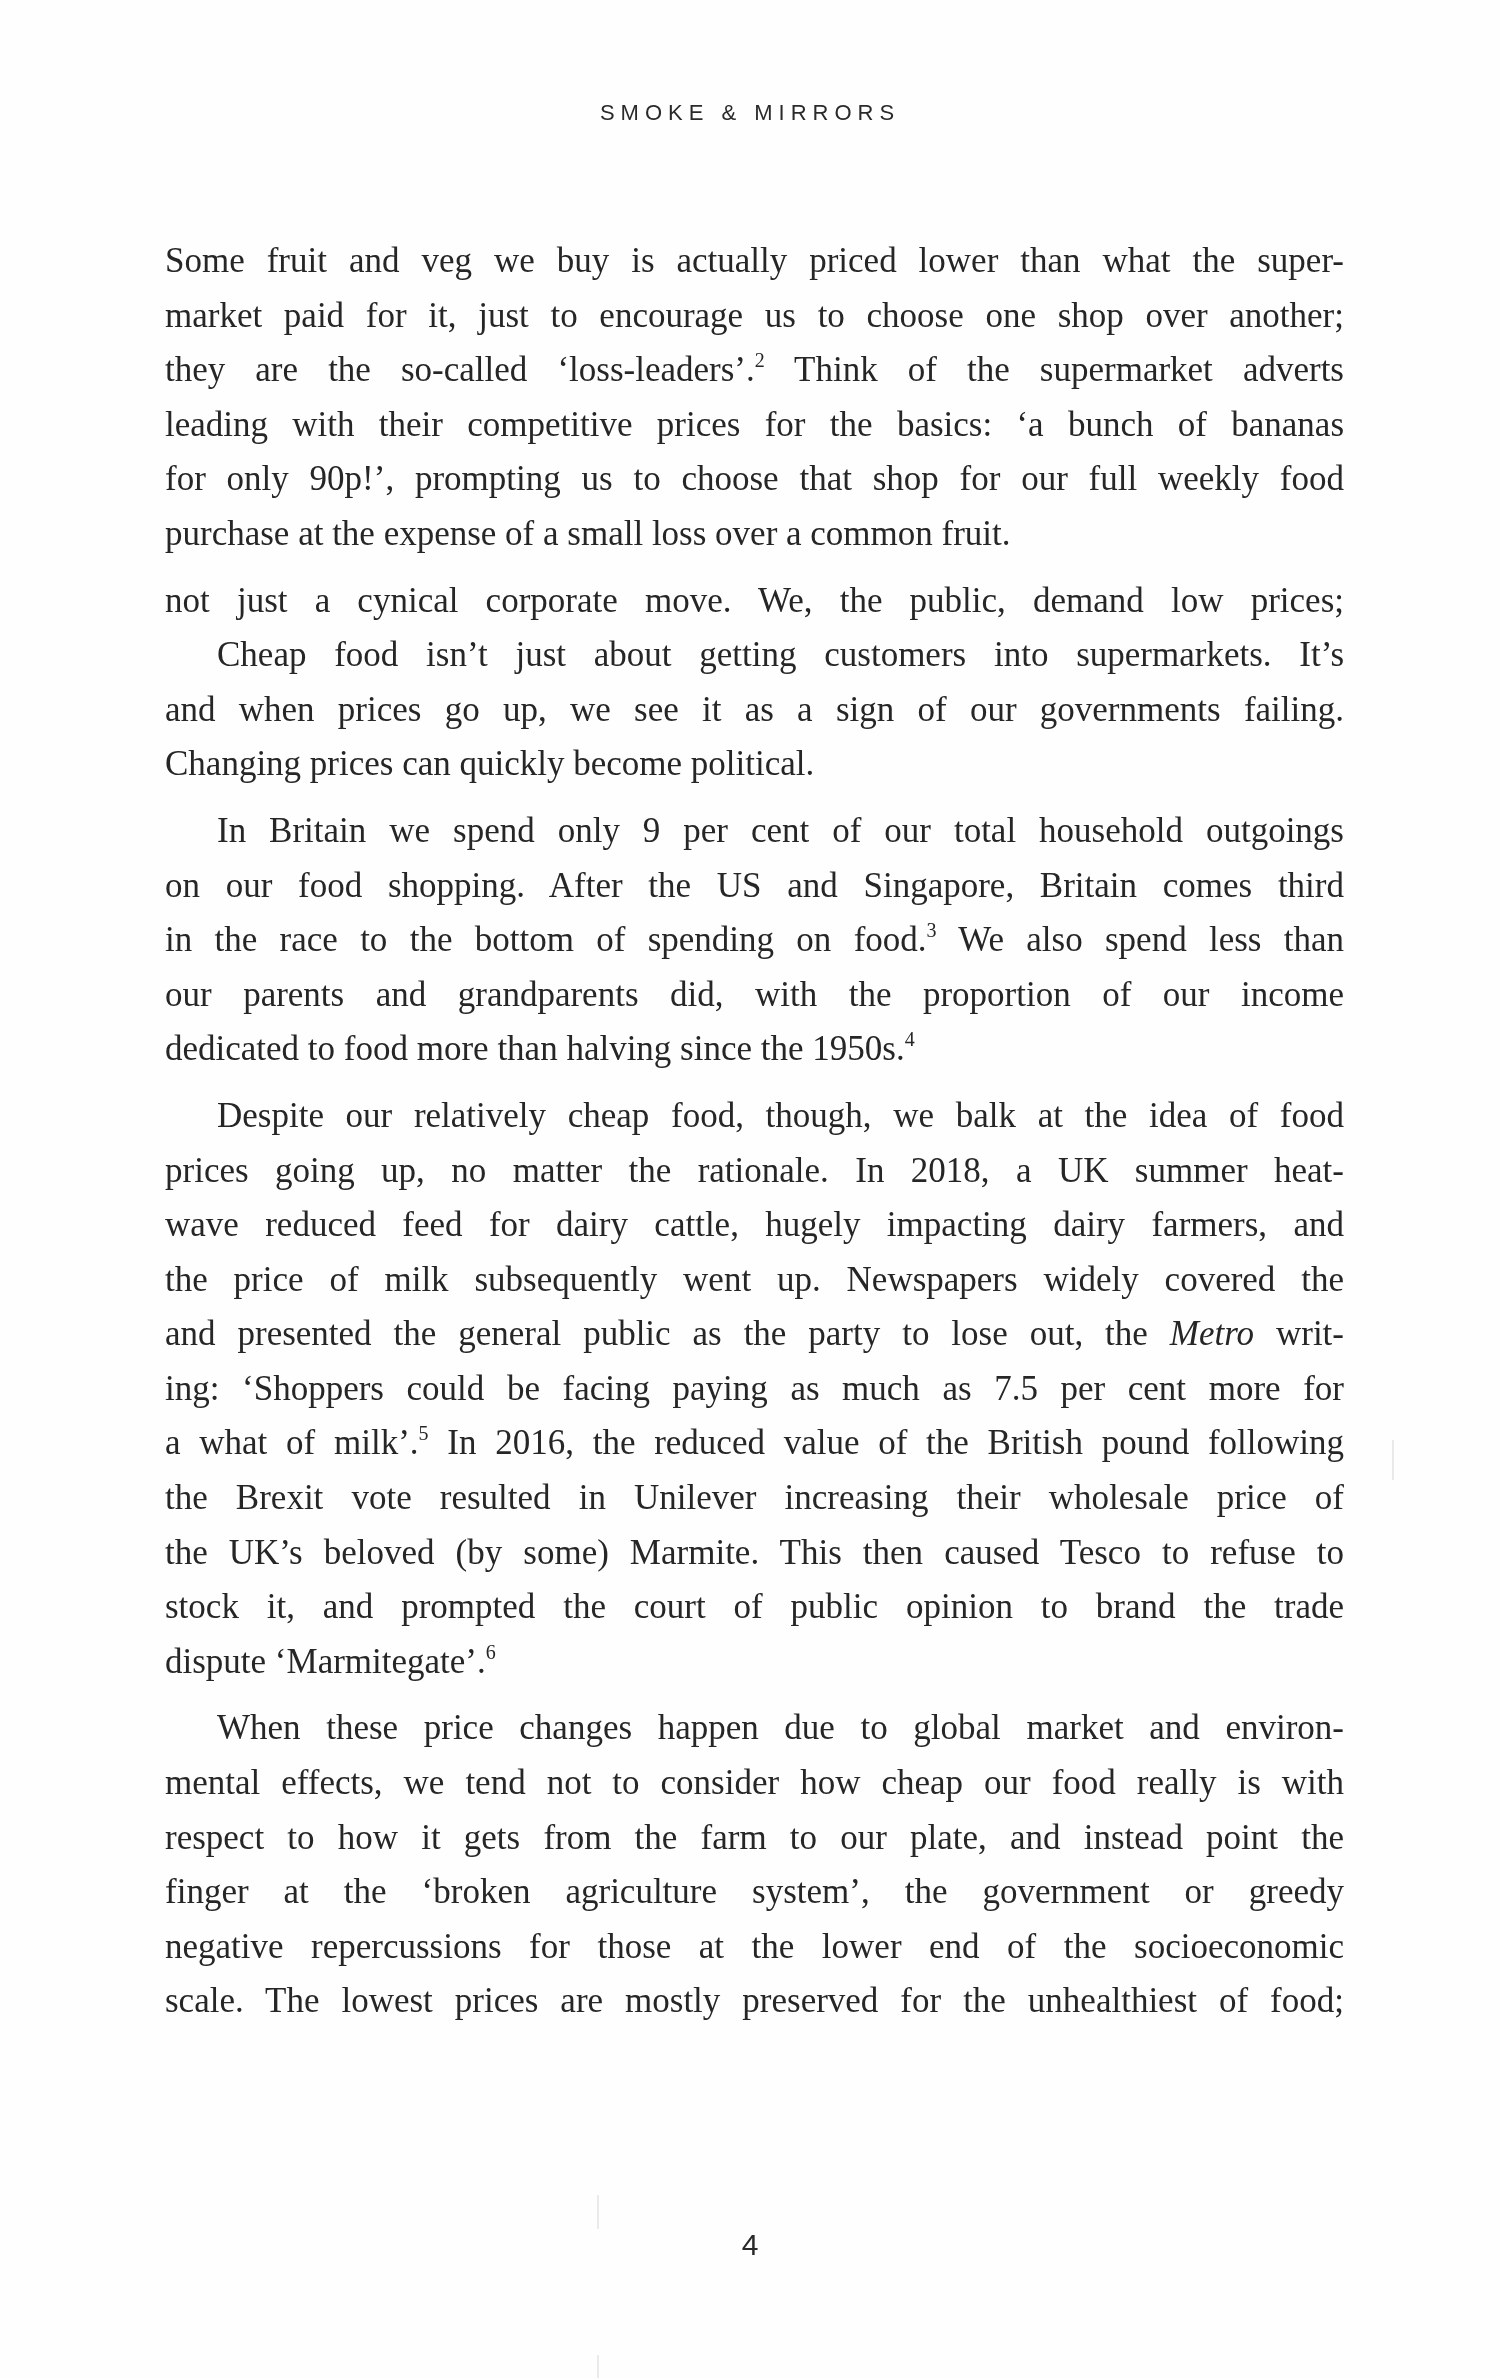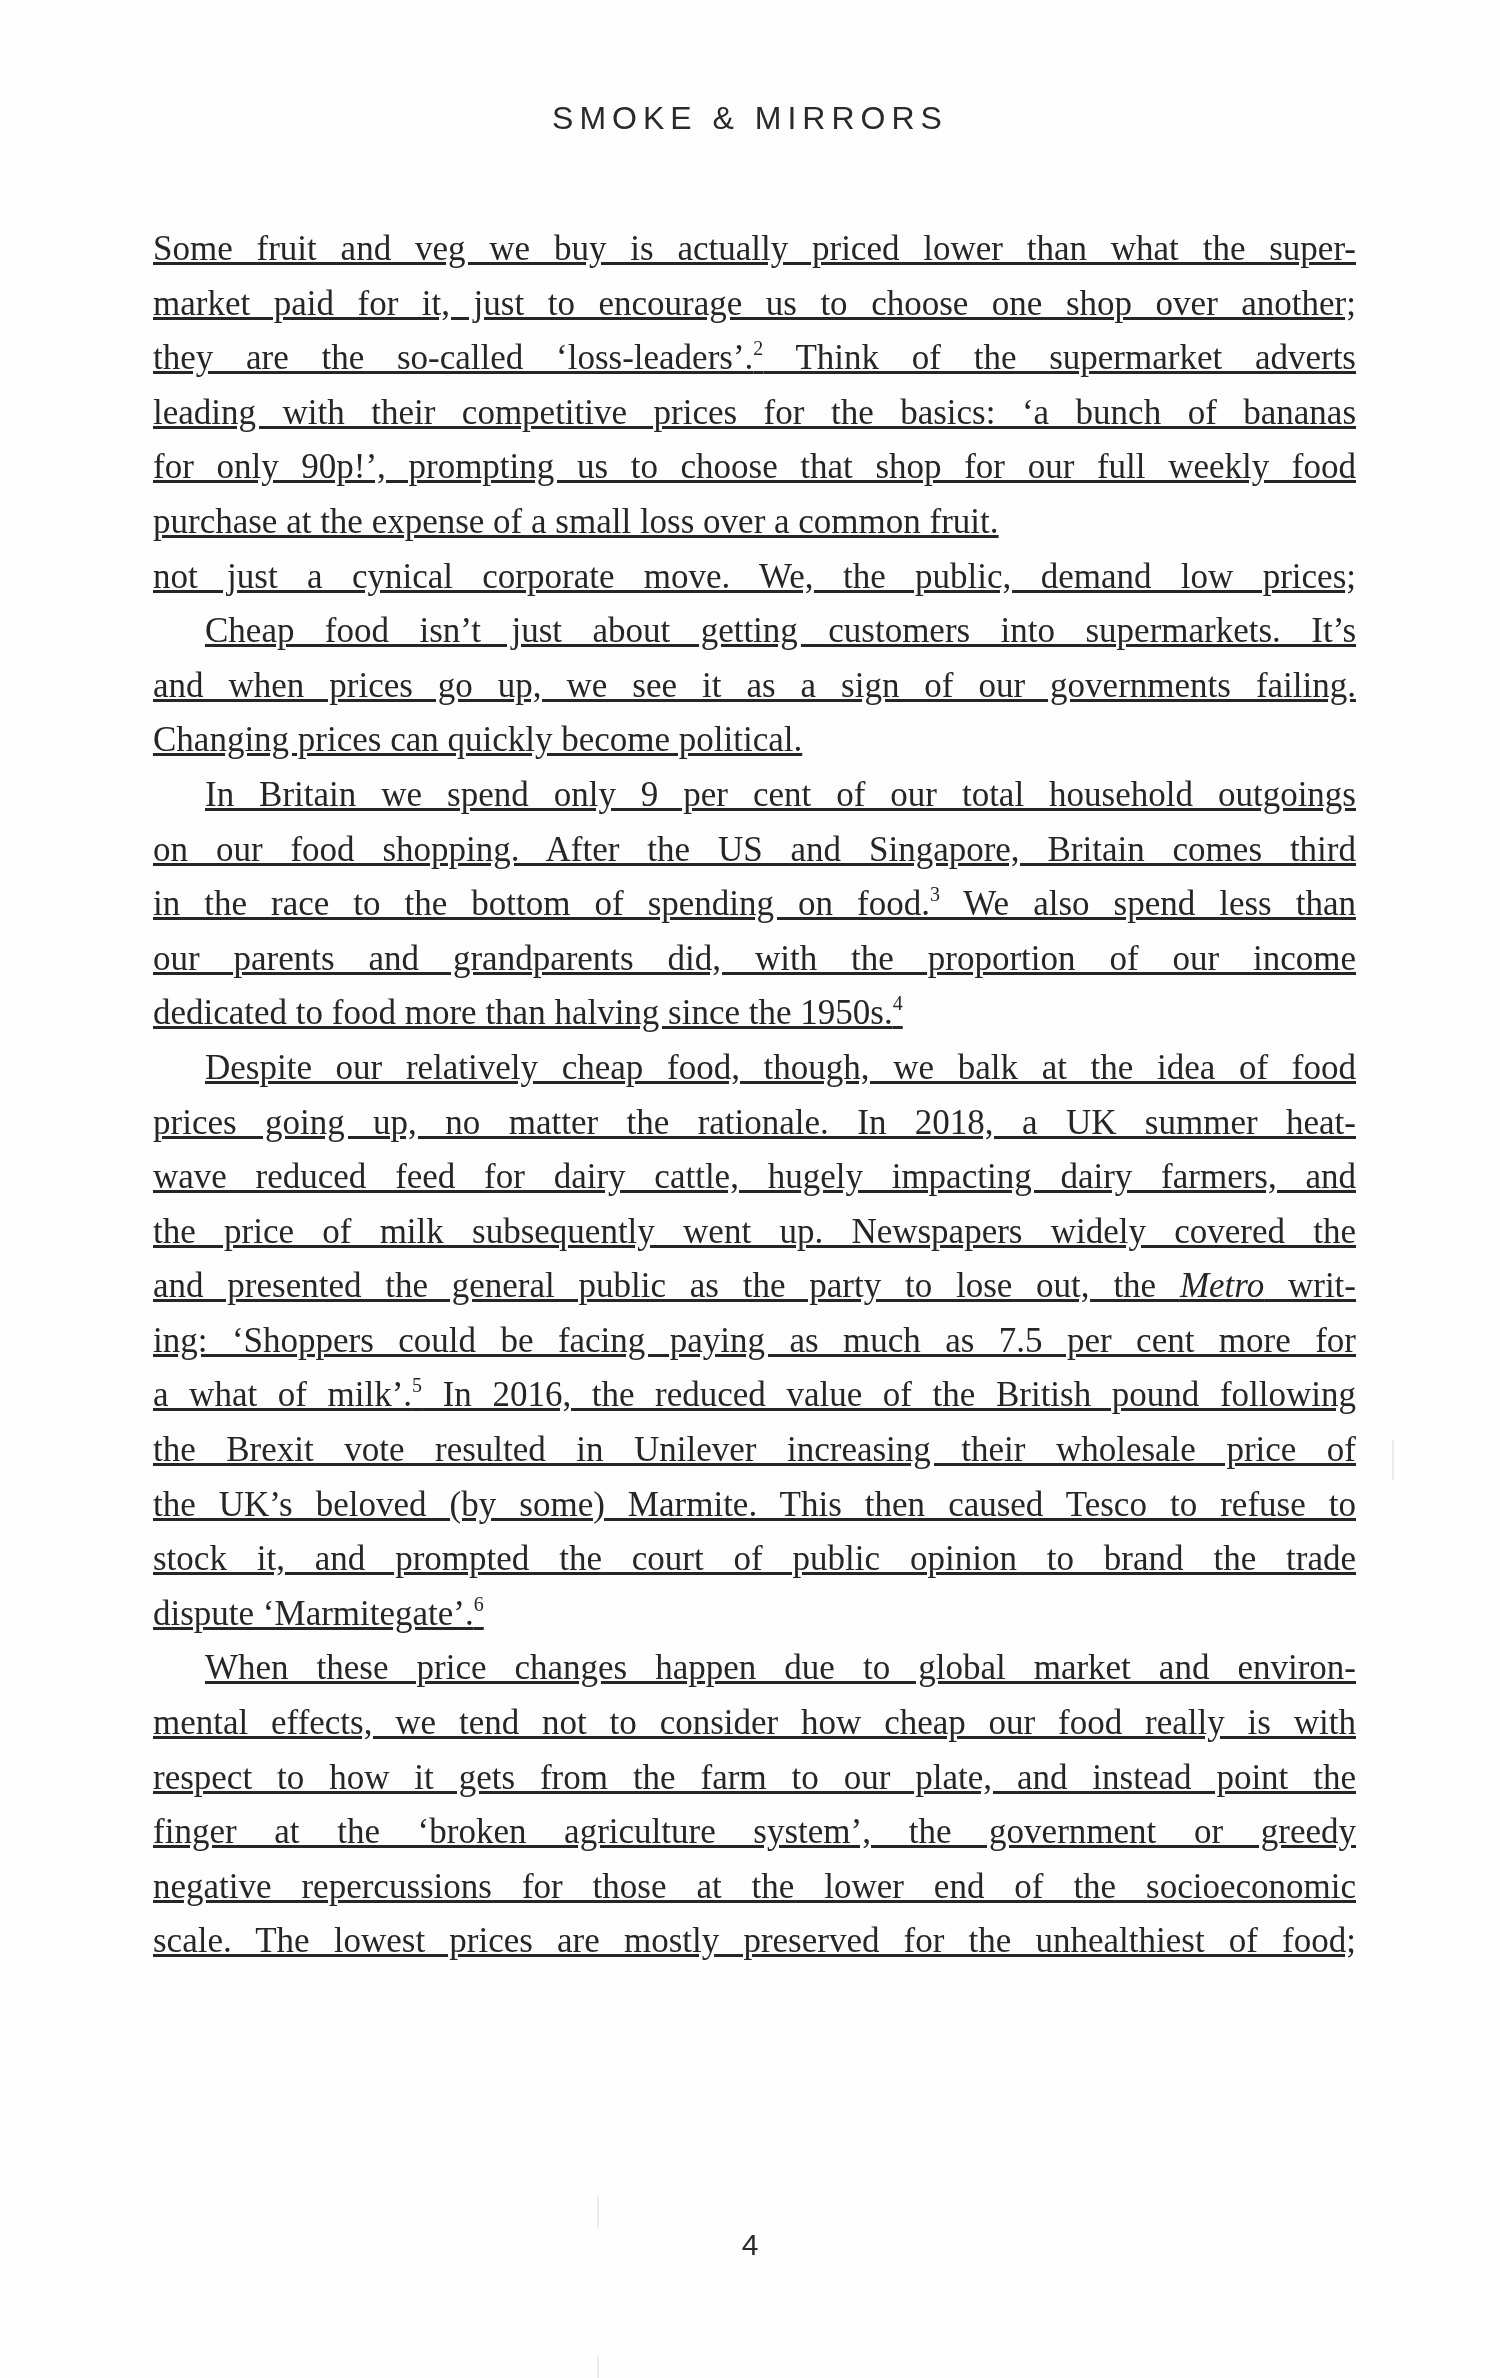--- a/index.html
+++ b/index.html
@@ -14,40 +14,39 @@
       overflow: hidden;
       background: #fefefe;
     }
     .running-head {
       position: absolute;
       top: 100px;
       left: 0;
       width: 1500px;
       text-align: center;
       font-family: "Liberation Sans", "DejaVu Sans", sans-serif;
-      font-size: 32px;
+      font-size: 22px;
       letter-spacing: 6px;
       color: #2a2a2a;
     }
     .text-block {
       position: absolute;
       top: 222px;
       left: 153px;
       width: 1203px;
       font-family: "Liberation Serif", "DejaVu Serif", serif;
       font-size: 35px;
       line-height: 54.6px;
       color: #262626;
       text-align: justify;
       hyphens: manual;
     }
     .para {
-      margin: 0;
+      margin: 12px;
       text-indent: 0;
-      text-decoration: underline;
     }
     .para .line {
       display: block;
       text-align: justify;
       text-align-last: justify;
       white-space: nowrap;
     }
     .para .line.last {
       text-align-last: left;
     }

